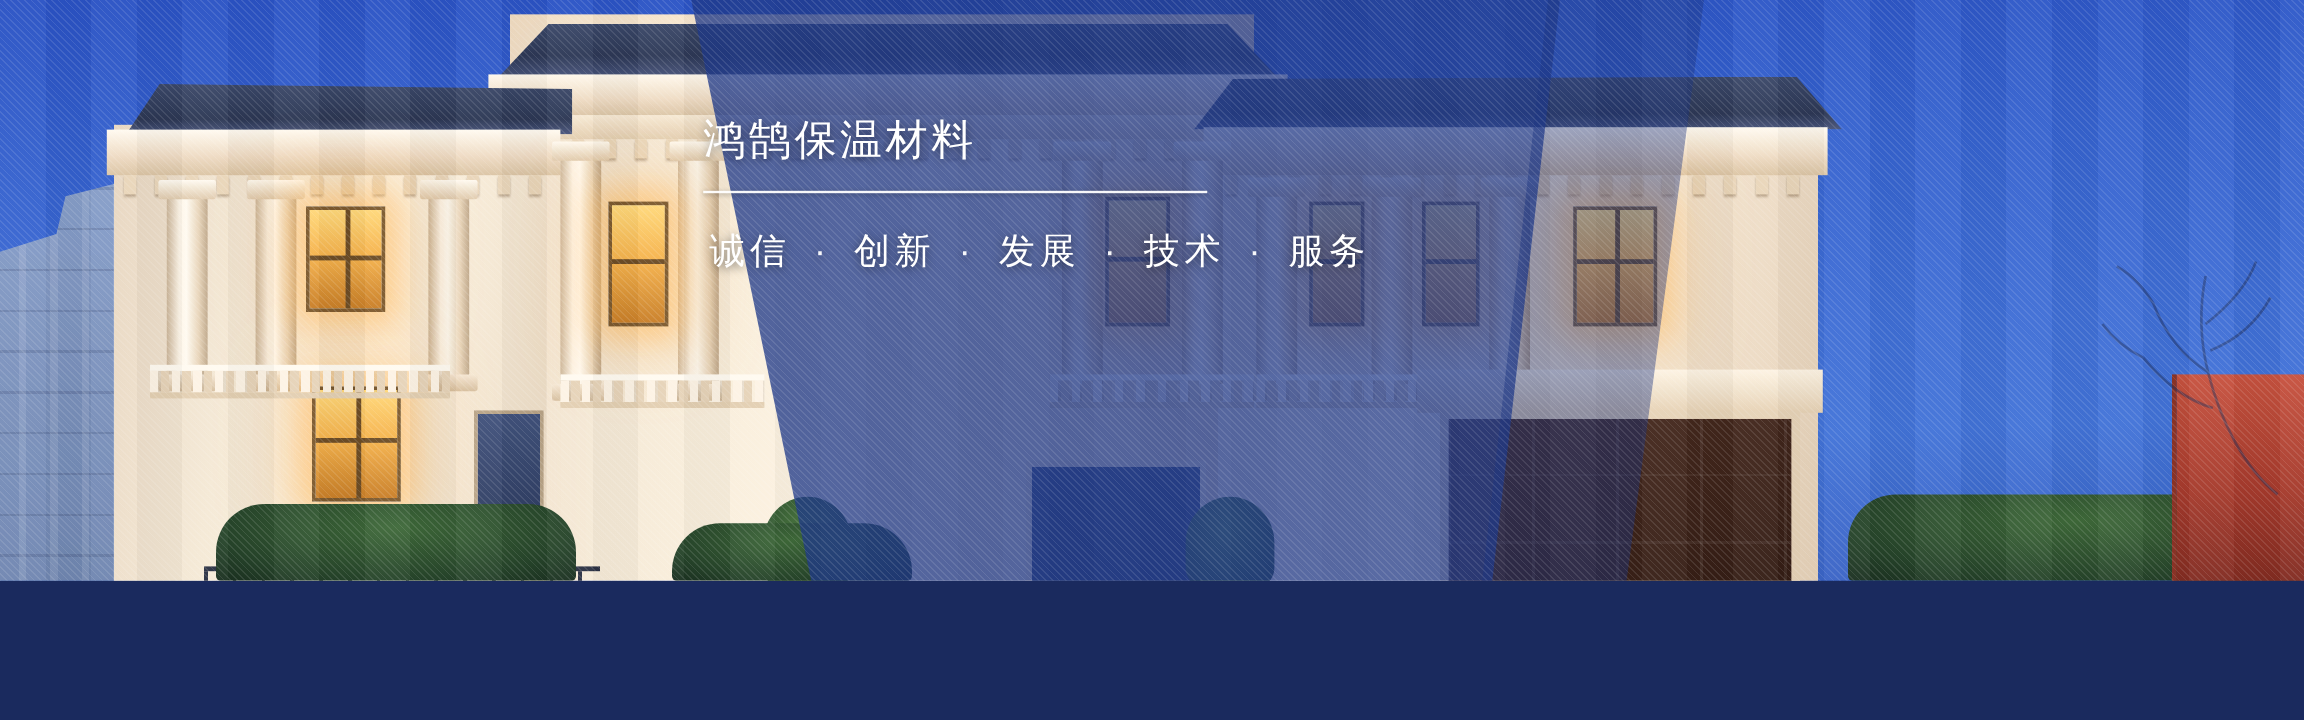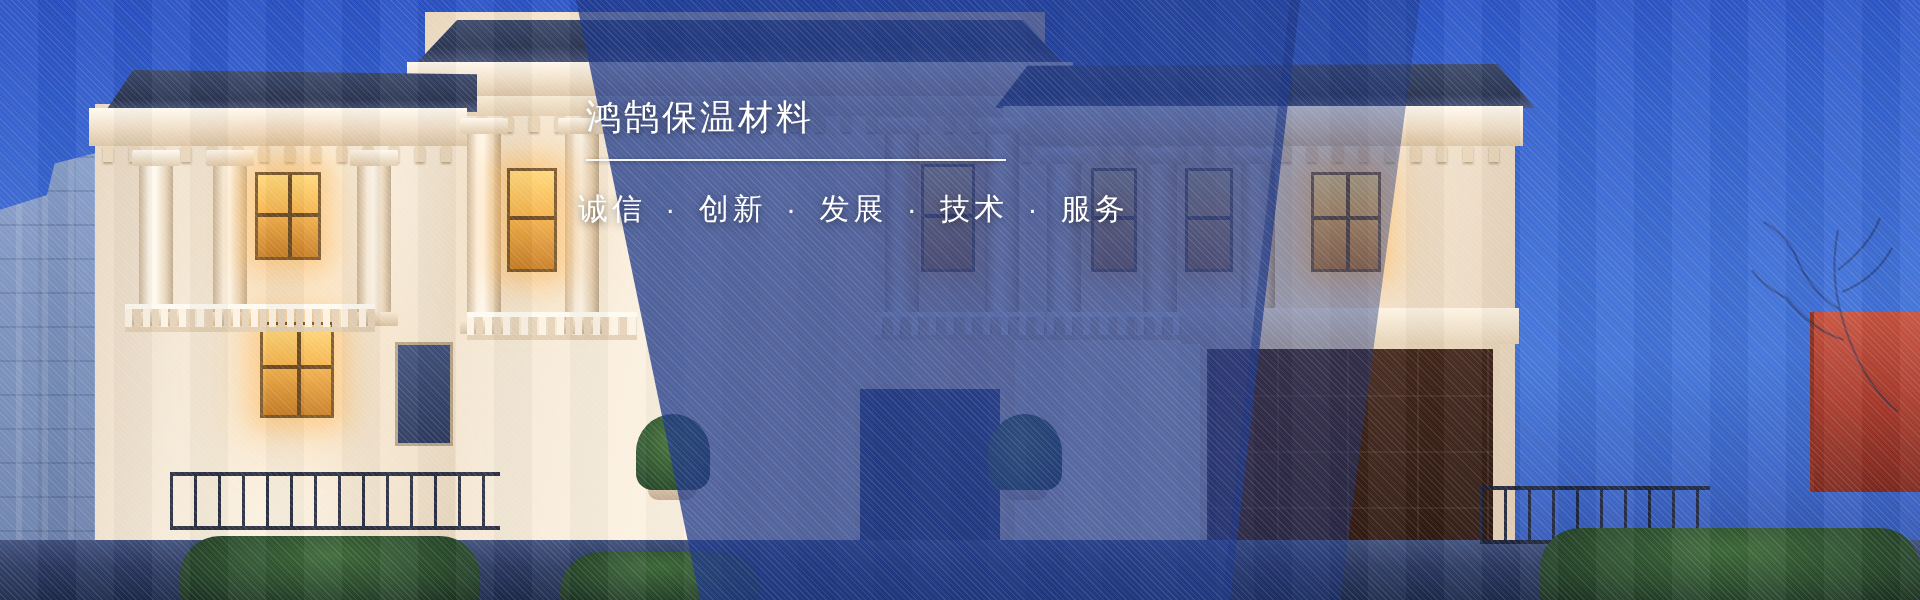--- a/index.html
+++ b/index.html
@@ -4,21 +4,21 @@
 <style>
   * { margin:0; padding:0; box-sizing:border-box; }
   html,body{
     width:1920px; height:600px; overflow:hidden;
     background:#1a2a5e;
     font-family:"Liberation Sans","DejaVu Sans",sans-serif;
   }
 
   .banner{
     position:relative;
-    width:1920px; height:600px;
+    width:1920px; height:484px;
     overflow:hidden;
   }
 
   
   .photo{ position:absolute; inset:0; overflow:hidden; }
 
   
   .sky{
     position:absolute; left:0; top:0; width:1920px; height:600px;
     background:
@@ -245,21 +245,21 @@
   .headline{
     font-size:62px; font-weight:700; color:#ffe500;
     letter-spacing:2px; line-height:1.17;
     margin-left:4px;
     -webkit-text-stroke:2px #fbfbe8;
     paint-order:stroke fill;
     text-shadow:0 4px 12px rgba(10,20,60,.55);
   }
   .headline .l2{ display:block; }
   .tagline{
-    margin-top:28px; margin-left:0;
+    margin-top:28px; margin-left:13px;
     font-size:30px; color:#ffffff; letter-spacing:4px;
     text-shadow:0 2px 8px rgba(0,0,0,.5);
   }
   .tagline .dot{ padding:0 7px; opacity:.95; }
 </style>
 </head>
 <body>
 
 <div class="banner">
 

